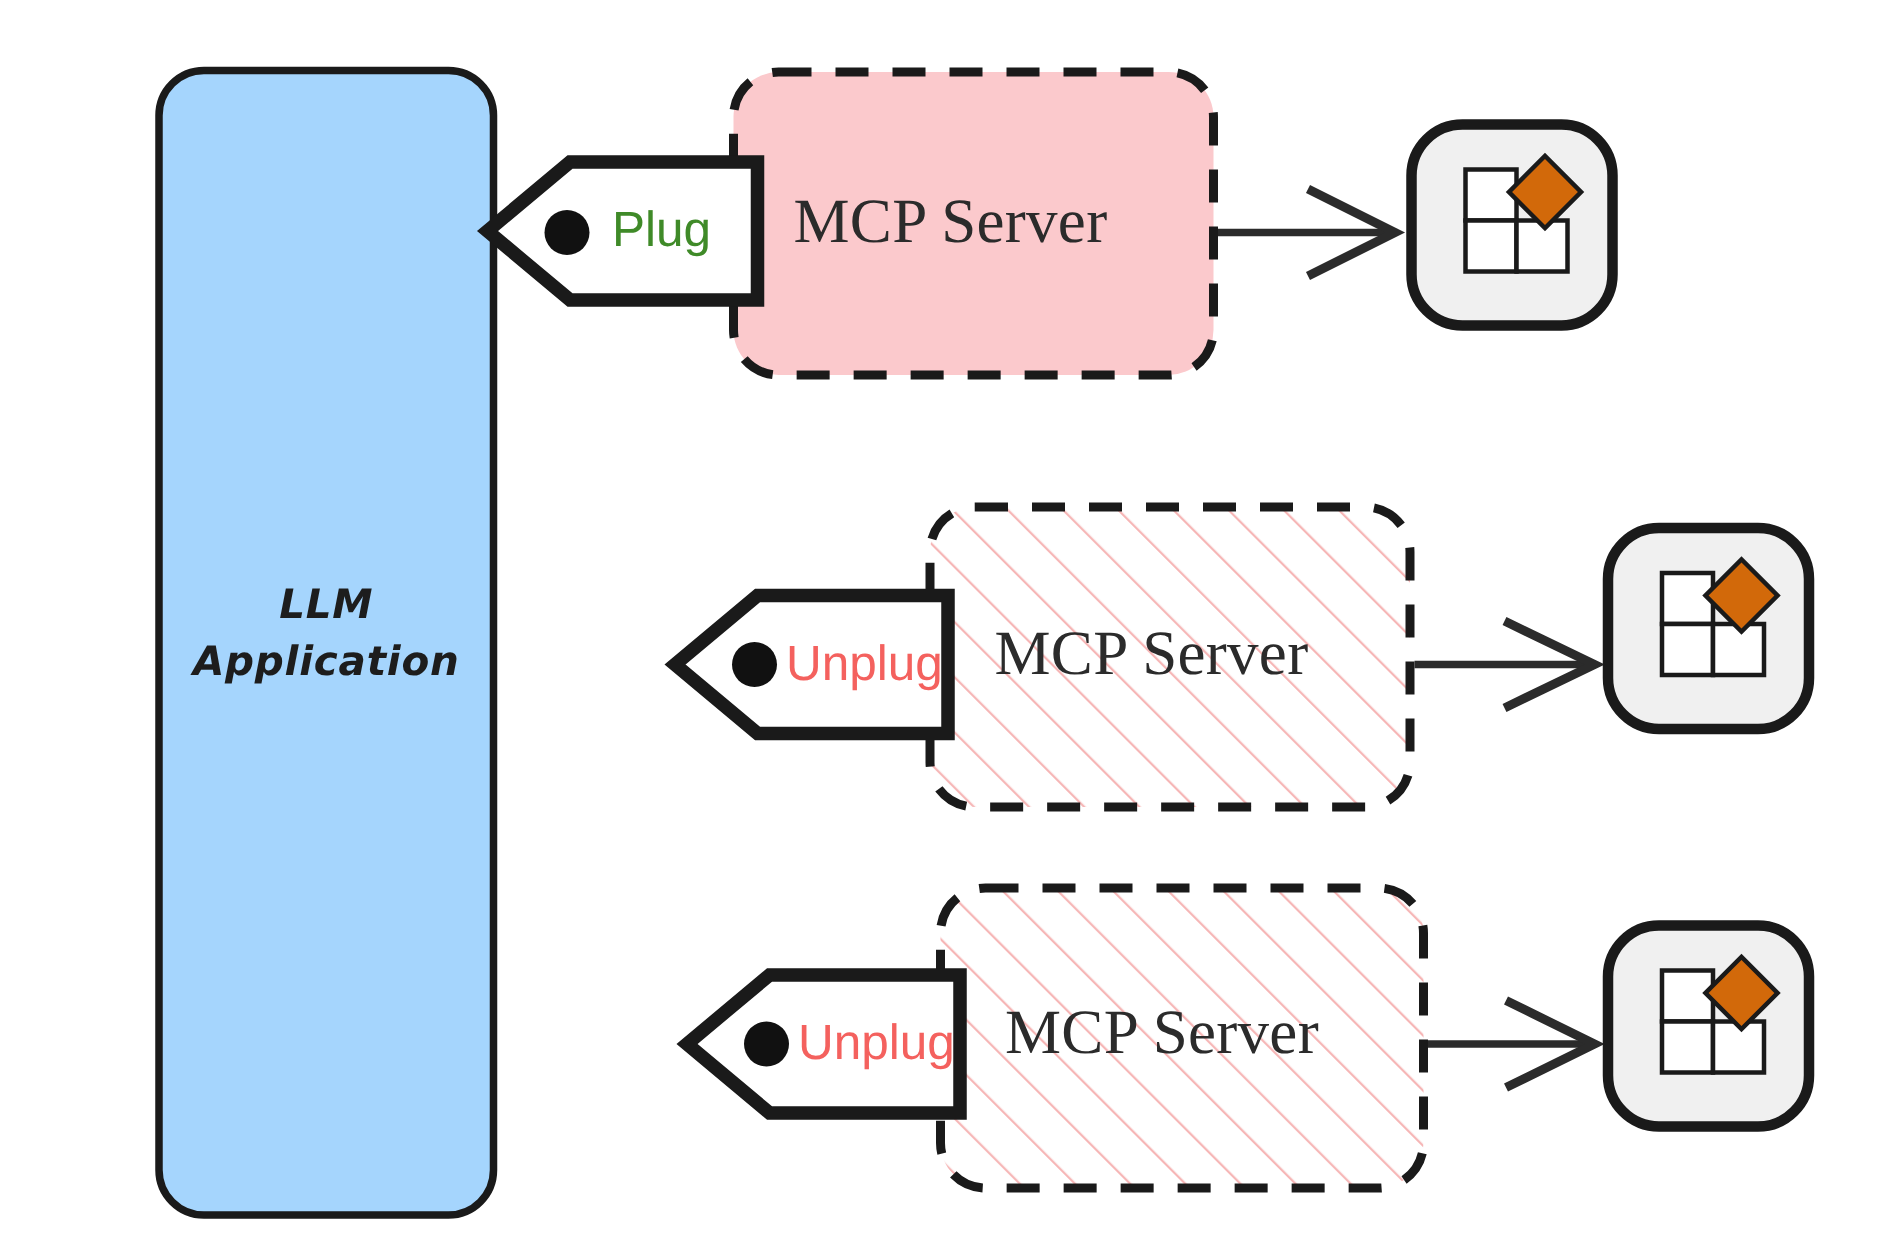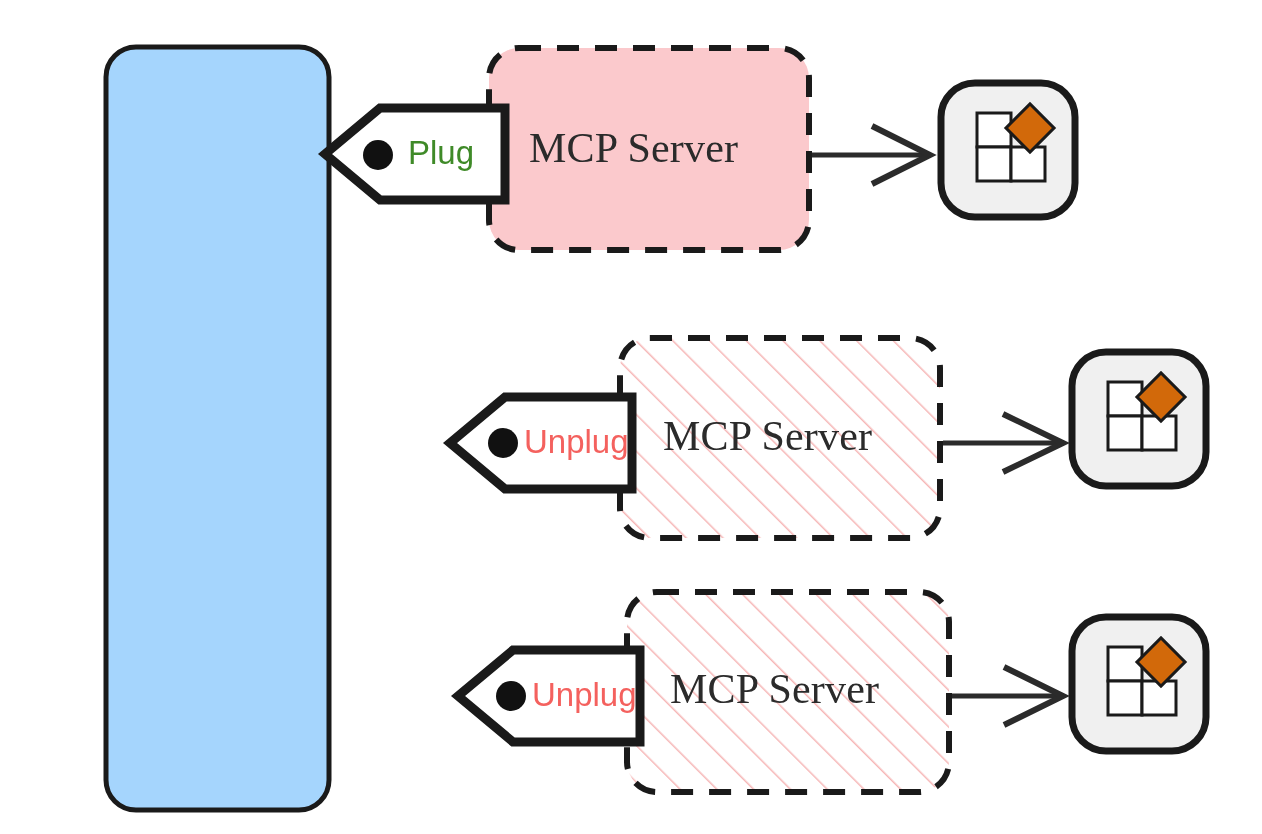--- a/index.html
+++ b/index.html
@@ -129,20 +129,21 @@
       <rect x="1072" y="617" width="134" height="134" rx="34" ry="34" fill="#f0f0f0" stroke="#1a1a1a" stroke-width="7"></rect>
       <g>
         <rect x="1108" y="647" width="34" height="34" fill="#ffffff" stroke="#1a1a1a" stroke-width="3"></rect>
         <rect x="1108" y="681" width="34" height="34" fill="#ffffff" stroke="#1a1a1a" stroke-width="3"></rect>
         <rect x="1142" y="681" width="34" height="34" fill="#ffffff" stroke="#1a1a1a" stroke-width="3"></rect>
         <rect x="1144" y="645" width="34" height="34" fill="#d2690a" stroke="#1a1a1a" stroke-width="3" transform="rotate(45 1161 662)"></rect>
       </g>
     </g>
   </svg>
 
+  <div class="txt llm-label" style="left:106px; top:385px; width:223px;"><span>LLM</span><br><span>Application</span></div>
 
   <div class="txt plug-label" style="left:408px; top:136px; color:#3f8a28;">Plug</div>
 
   <div class="txt server-label" style="left:529px; top:127px;">MCP Server</div>
 
   <div class="txt plug-label" style="left:524px; top:425px; color:#f4615e;">Unplug</div>
 
   <div class="txt server-label" style="left:663px; top:415px;">MCP Server</div>
 
   <div class="txt plug-label" style="left:532px; top:678px; color:#f4615e;">Unplug</div>

